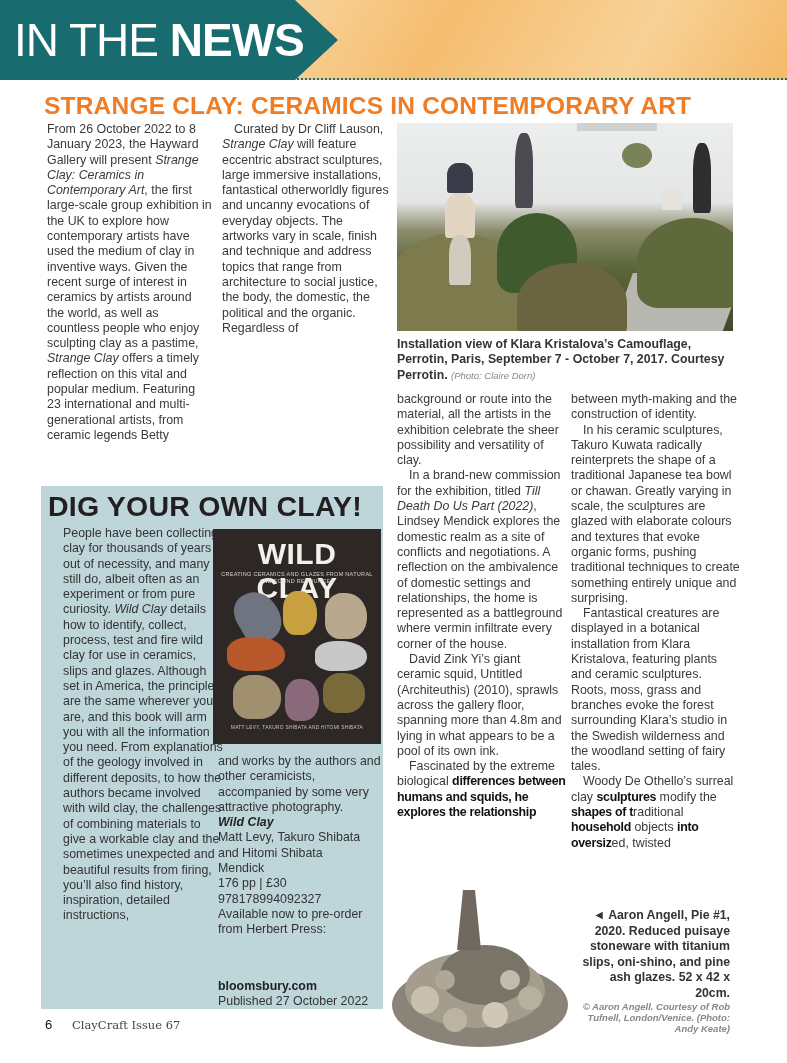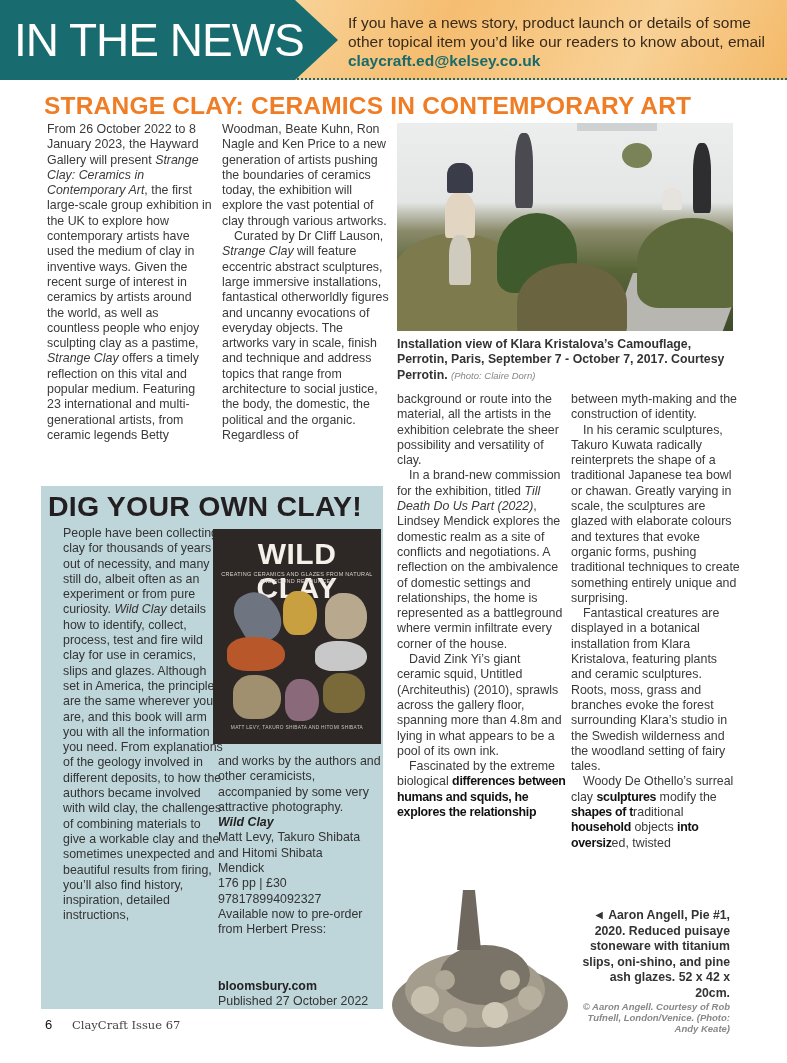--- a/index.html
+++ b/index.html
@@ -7,21 +7,21 @@
   body { position: relative; font-family: "Liberation Sans", sans-serif; color: #3a3a3a; }
 
   
   .banner { position: absolute; left: 0; top: 0; width: 787px; height: 80px;
     background: linear-gradient(120deg, #f7c684 0%, #f9d8a3 30%, #f5bd70 55%, #f8d196 80%, #f4b968 100%); }
   .banner-teal { position: absolute; left: 0; top: 0; width: 338px; height: 80px; }
   .banner-teal svg { display: block; }
   .banner-title { position: absolute; left: 14px; top: 10px; height: 60px; line-height: 60px;
     font-size: 46px; color: #ffffff; letter-spacing: -1px; white-space: nowrap; }
   .banner-title .light { font-weight: normal; }
-  .banner-title .bold { font-weight: normal; }
+  .banner-title .bold { font-weight: bold; }
   .banner-dots { position: absolute; left: 0; top: 78px; width: 787px; height: 3px;
     border-top: 2px dotted #1e6b6e; }
   .banner-text { position: absolute; left: 348px; top: 13px; width: 430px; font-size: 15.5px;
     line-height: 19px; color: #3a2a1a; }
   .banner-text .email { color: #186b6b; font-weight: bold; }
 
   
   .headline { position: absolute; left: 44px; top: 92px; width: 700px; font-size: 24.5px;
     font-weight: bold; color: #f07c24; letter-spacing: 0.2px; white-space: nowrap; }
 
@@ -86,34 +86,30 @@
 
 <div class="banner">
   <div class="banner-teal">
     <svg width="338" height="80" viewBox="0 0 338 80">
       <polygon points="0,0 295,0 338,40 295,80 0,80" fill="#186b6e"></polygon>
     </svg>
   </div>
   <div class="banner-title">
     <span class="light">IN THE </span><span class="bold">NEWS</span>
   </div>
-  <div class="banner-text">
-    <span>If you have a news story, product launch or details of some other topical item you’d like our readers to know about, email </span><span class="email">claycraft.ed@kelsey.co.uk</span>
-  </div>
   <div class="banner-dots"></div>
 </div>
 
 <div class="headline">STRANGE CLAY: CERAMICS IN CONTEMPORARY ART</div>
 
 <div class="col col1">
   <p><span>From 26 October 2022 to 8 January 2023, the Hayward Gallery will present </span><em>Strange Clay: Ceramics in Contemporary Art</em><span>, the first large-scale group exhibition in the UK to explore how contemporary artists have used the medium of clay in inventive ways. Given the recent surge of interest in ceramics by artists around the world, as well as countless people who enjoy sculpting clay as a pastime, </span><em>Strange Clay</em><span> offers a timely reflection on this vital and popular medium. Featuring 23 international and multi-generational artists, from ceramic legends Betty</span></p>
 </div>
 
 <div class="col col2">
-  <p>Woodman, Beate Kuhn, Ron Nagle and Ken Price to a new generation of artists pushing the boundaries of ceramics today, the exhibition will explore the vast potential of clay through various artworks.</p>
   <p class="indent"><span>Curated by Dr Cliff Lauson, </span><em>Strange Clay</em><span> will feature eccentric abstract sculptures, large immersive installations, fantastical otherworldly figures and uncanny evocations of everyday objects. The artworks vary in scale, finish and technique and address topics that range from architecture to social justice, the body, the domestic, the political and the organic. Regardless of</span></p>
 </div>
 
 <div class="photo1">
   <div class="ceiling"></div>
   <div class="floor"></div>
   <div class="mound" style="left:-10px;top:110px;width:140px;height:110px;background:#7d7a4e;"></div>
   <div class="mound" style="left:100px;top:90px;width:80px;height:80px;background:#3f5a2c;"></div>
   <div class="mound" style="left:120px;top:140px;width:110px;height:80px;background:#6b6440;"></div>
   <div class="mound" style="left:240px;top:95px;width:110px;height:90px;background:#5e6a3c;"></div>

